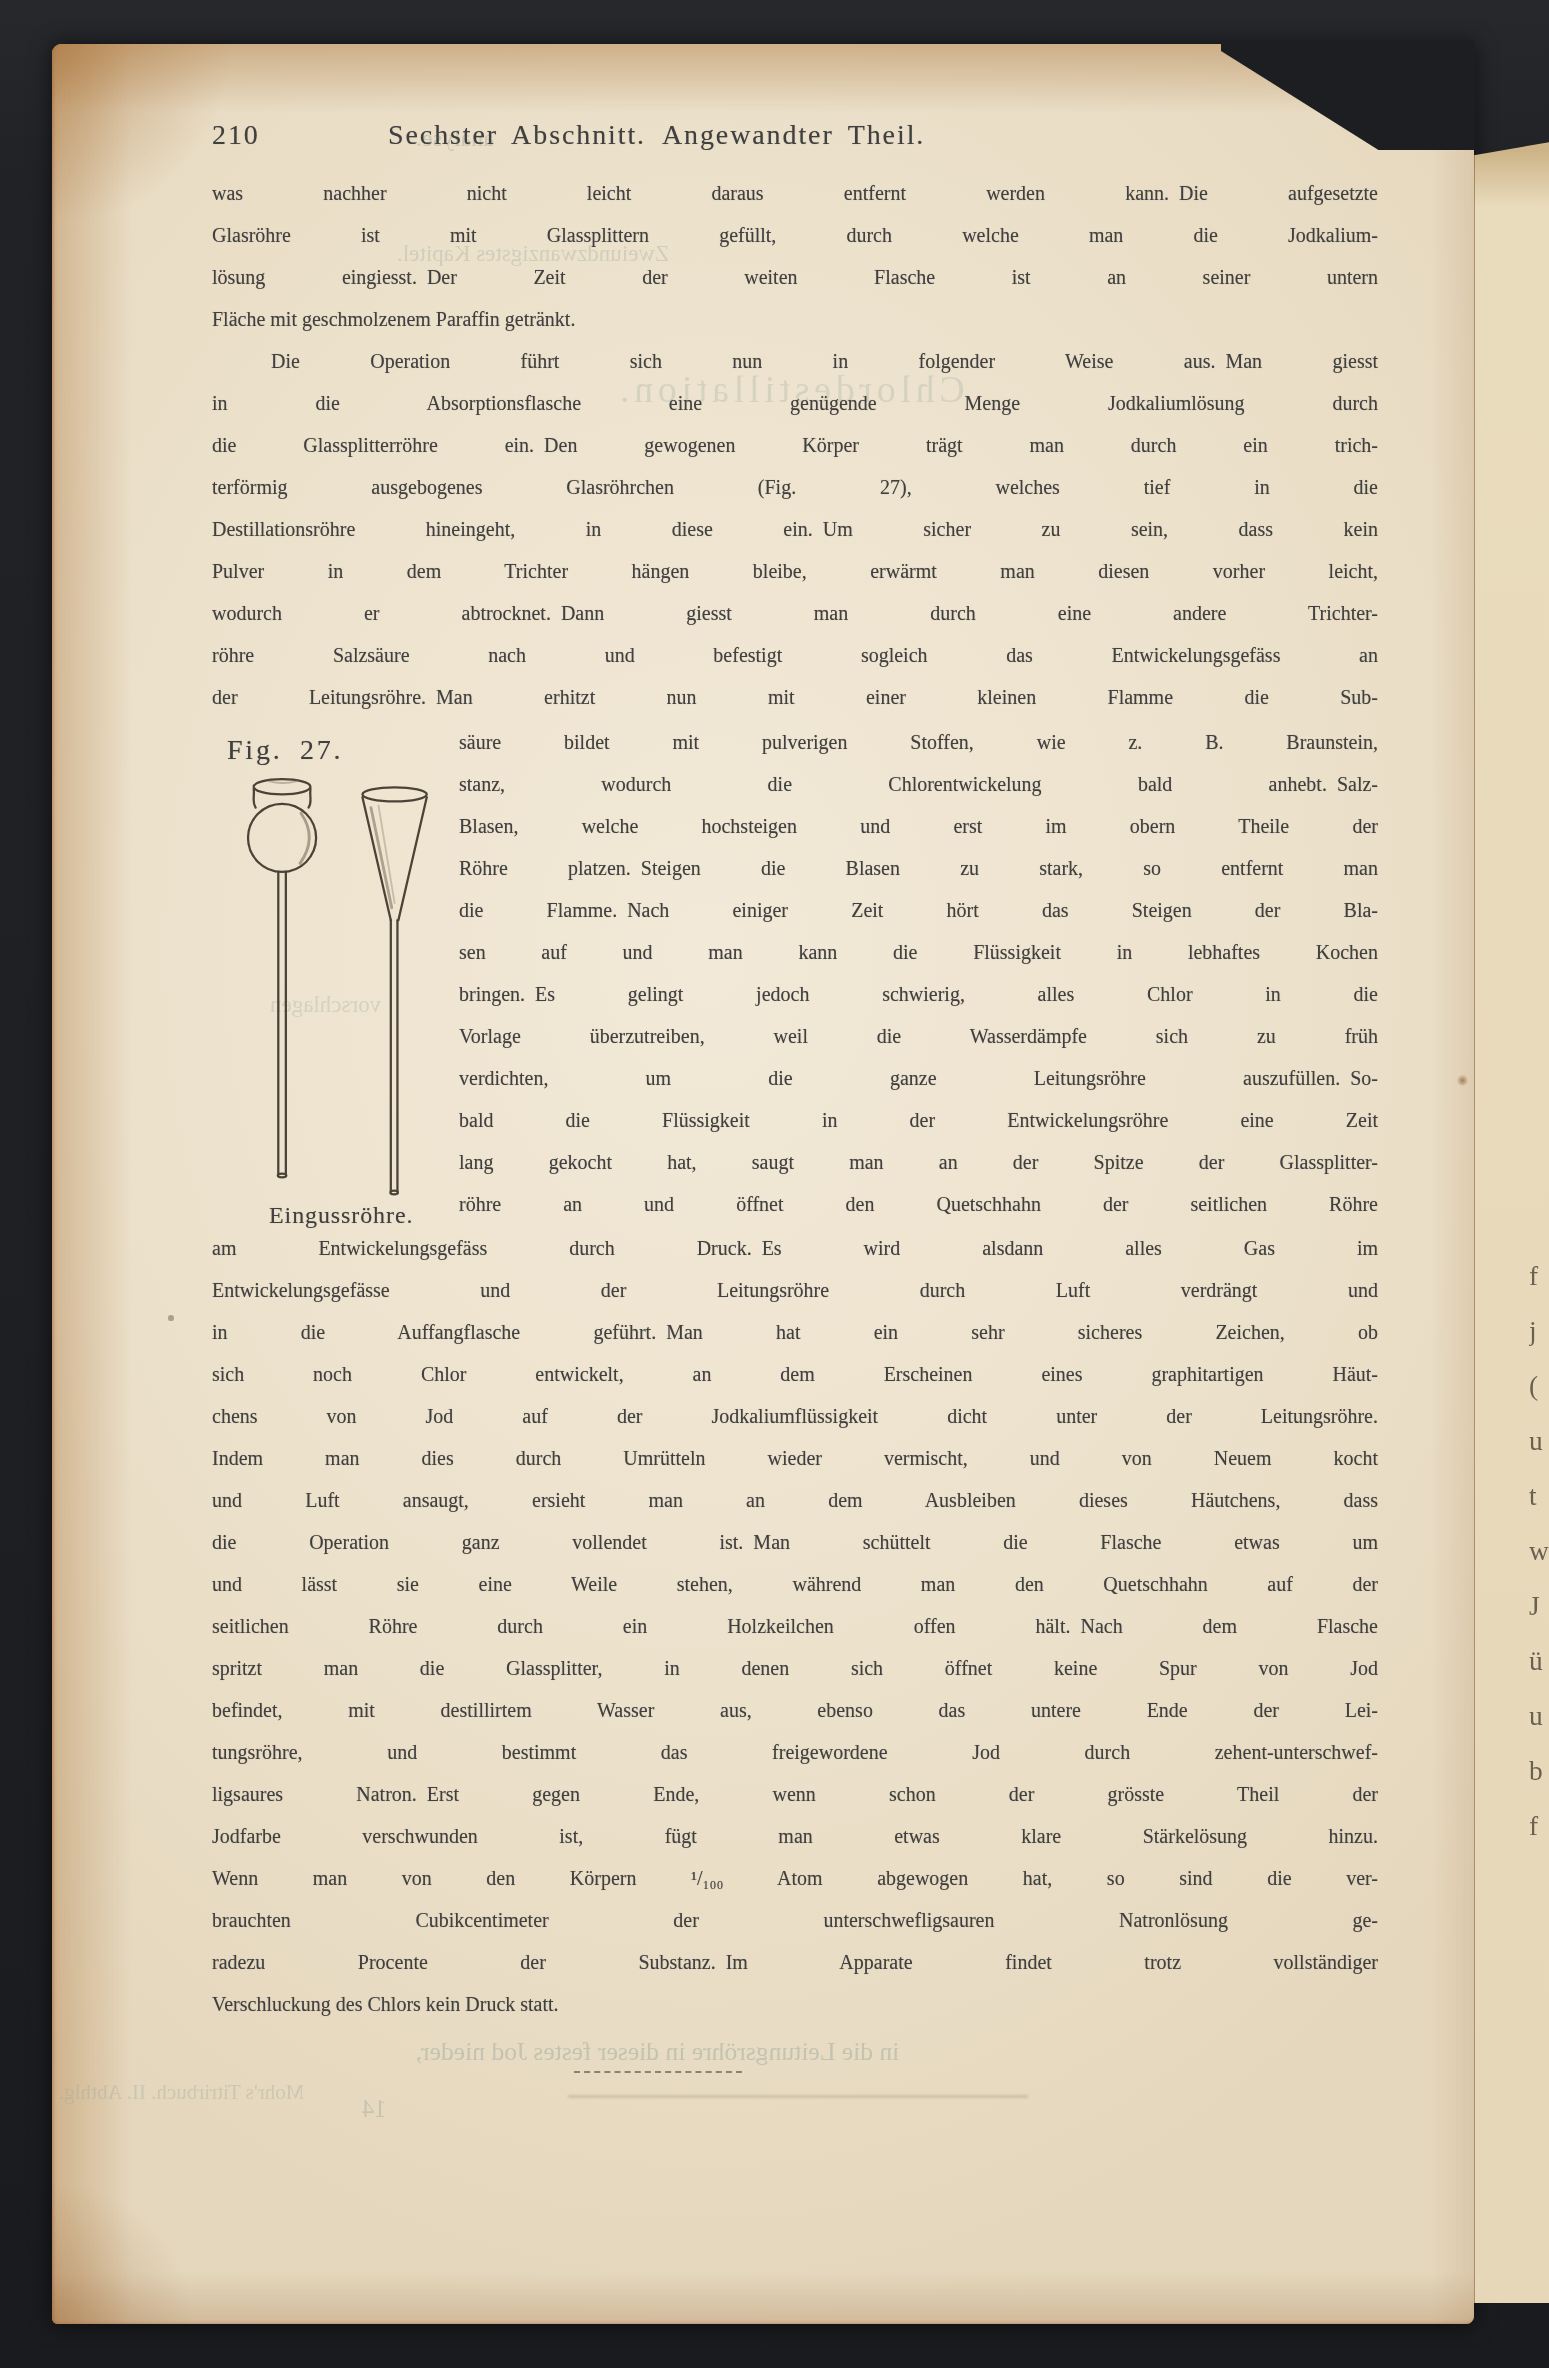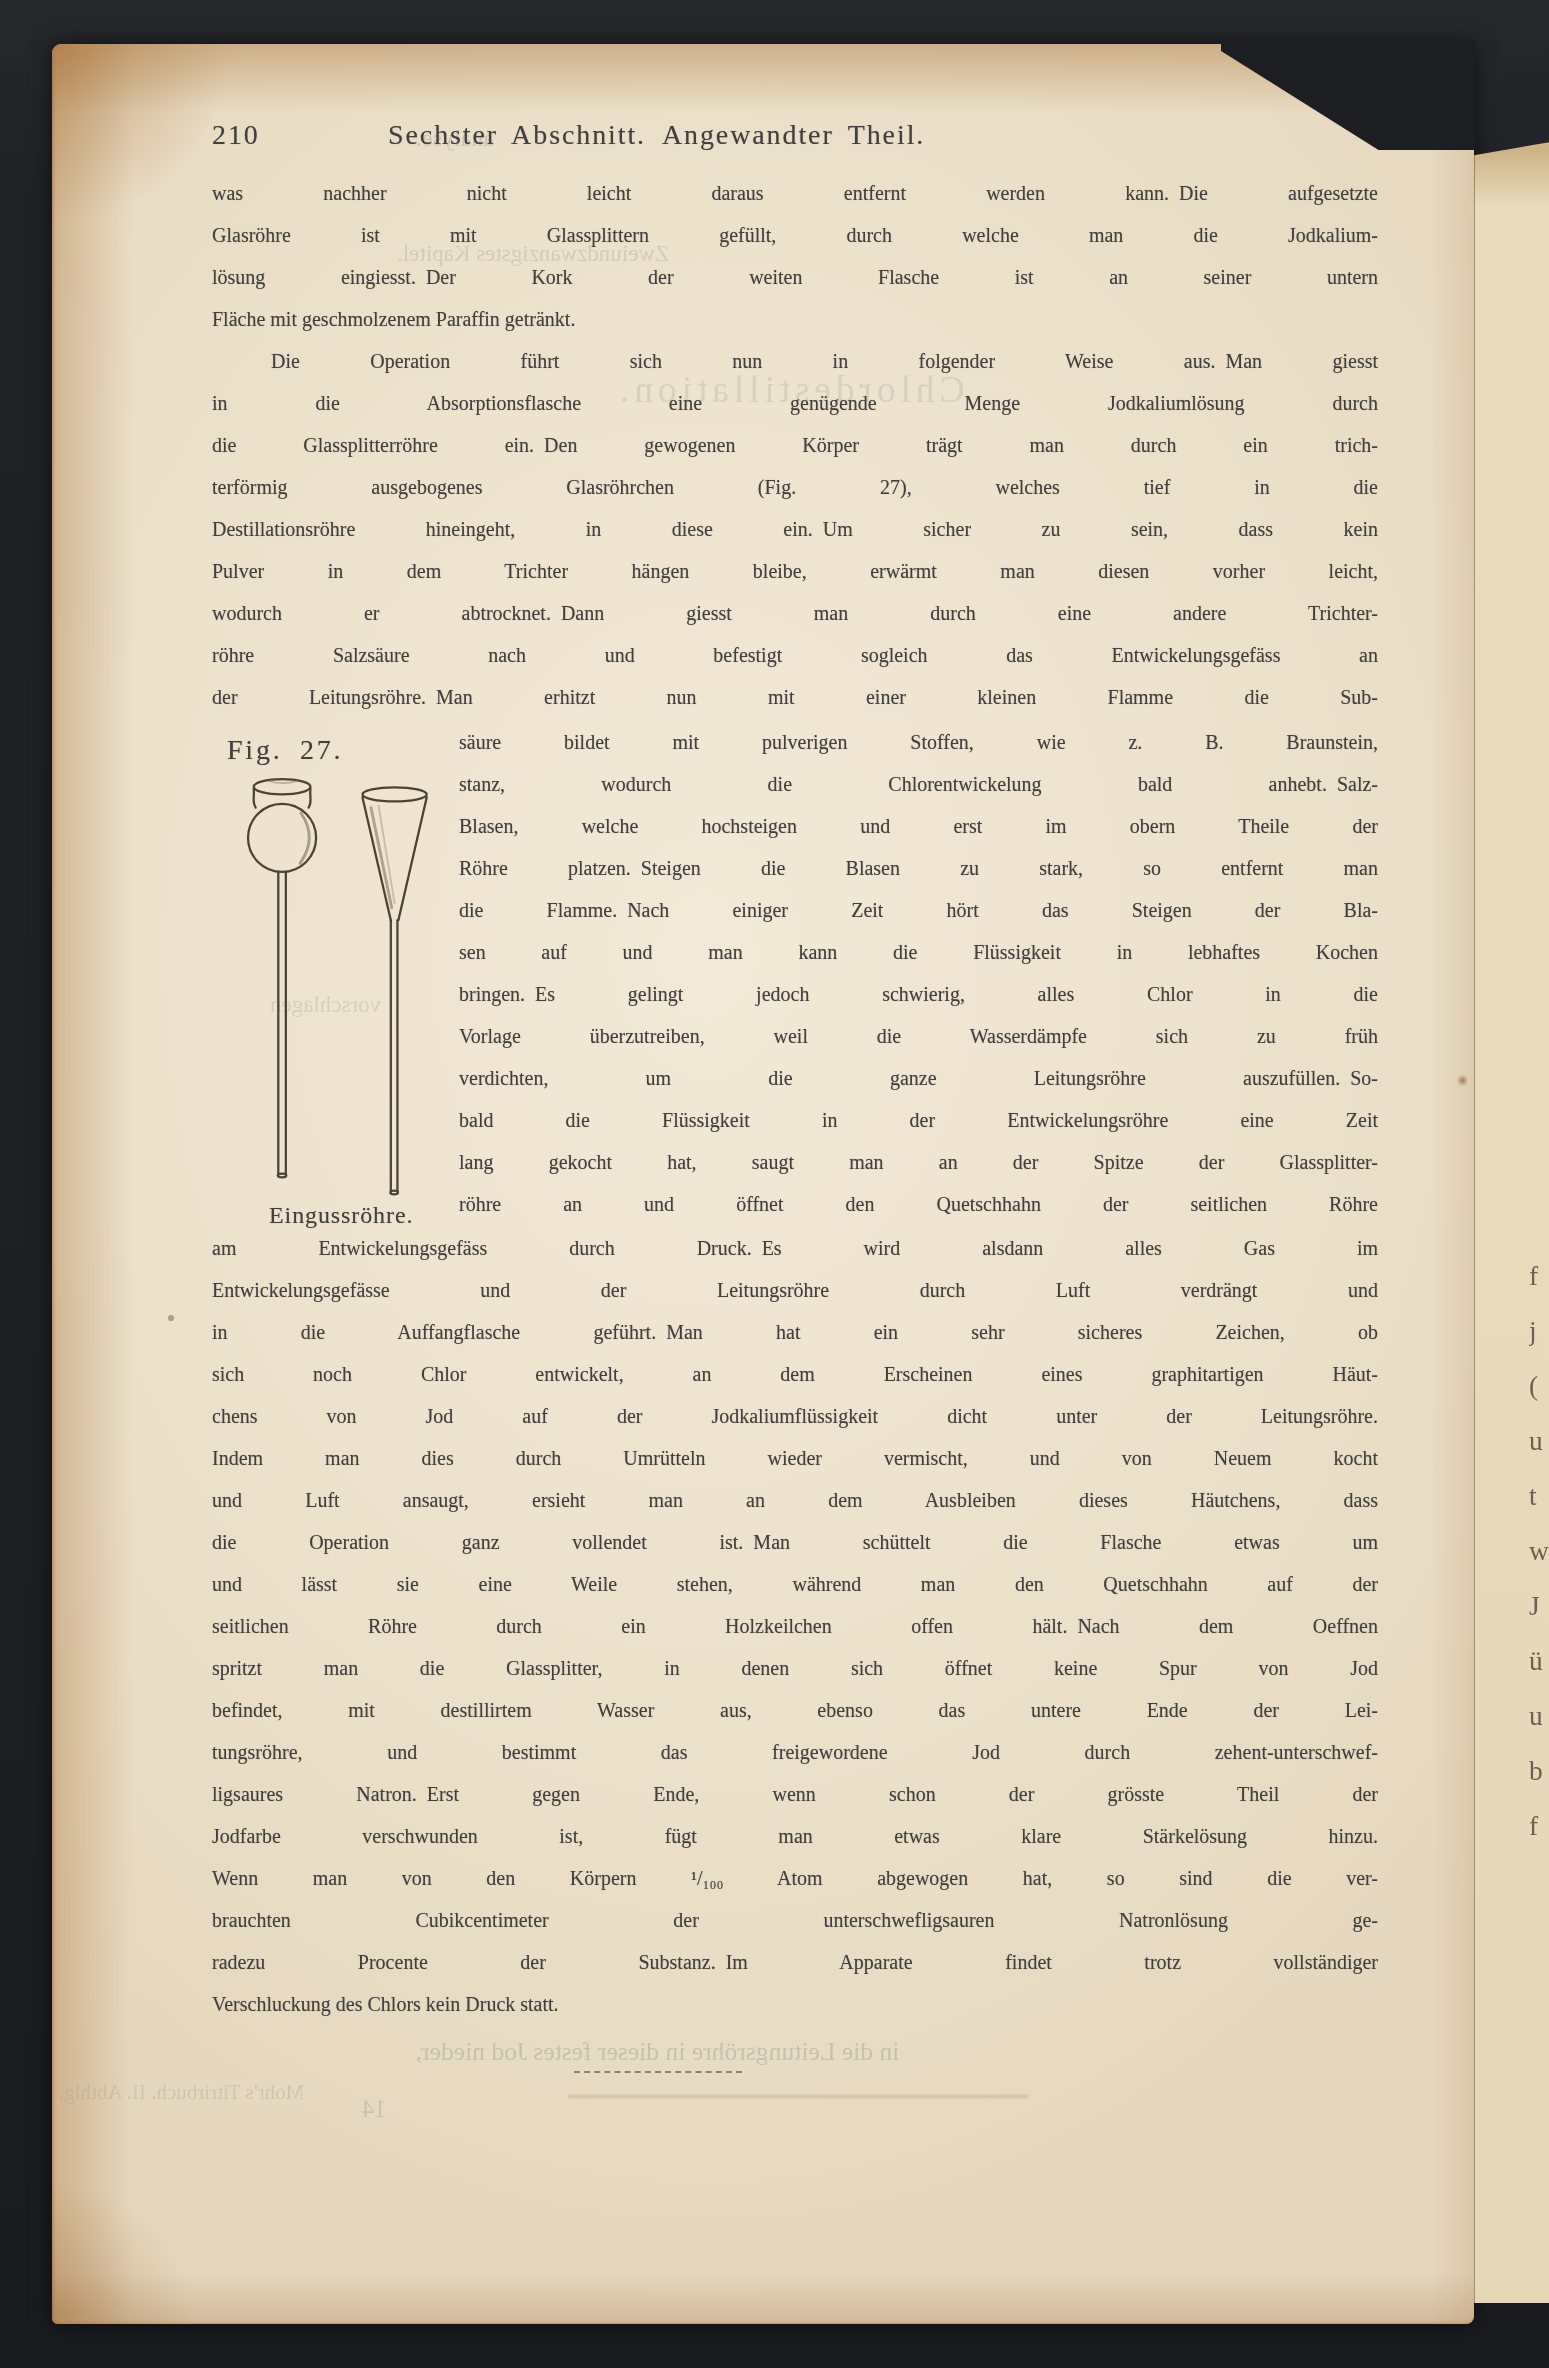--- a/index.html
+++ b/index.html
@@ -87,21 +87,21 @@
       <div class="ghost">Mohr's Titrirbuch. II. Abthlg.</div>
       <div class="ghost">14</div>
     </div>
 
   <div class="pagenum ink">210</div>
   <div class="running-title ink">Sechster Abschnitt. Angewandter Theil.</div>
 
   <div class="col lines-a ink">
       <div class="line">was nachher nicht leicht daraus entfernt werden kann. Die aufgesetzte</div>
       <div class="line">Glasröhre ist mit Glassplittern gefüllt, durch welche man die Jodkalium-</div>
-      <div class="line">lösung eingiesst. Der Kork der weiten Flasche ist an seiner untern</div>
+      <div class="line">lösung eingiesst. Der Zeit der weiten Flasche ist an seiner untern</div>
       <div class="line">Fläche mit geschmolzenem Paraffin getränkt.</div>
       <div class="line">Die Operation führt sich nun in folgender Weise aus. Man giesst</div>
       <div class="line">in die Absorptionsflasche eine genügende Menge Jodkaliumlösung durch</div>
       <div class="line">die Glassplitterröhre ein. Den gewogenen Körper trägt man durch ein trich-</div>
       <div class="line">terförmig ausgebogenes Glasröhrchen (Fig. 27), welches tief in die</div>
       <div class="line">Destillationsröhre hineingeht, in diese ein. Um sicher zu sein, dass kein</div>
       <div class="line">Pulver in dem Trichter hängen bleibe, erwärmt man diesen vorher leicht,</div>
       <div class="line">wodurch er abtrocknet. Dann giesst man durch eine andere Trichter-</div>
       <div class="line">röhre Salzsäure nach und befestigt sogleich das Entwickelungsgefäss an</div>
       <div class="line">der Leitungsröhre. Man erhitzt nun mit einer kleinen Flamme die Sub-</div>
@@ -156,21 +156,21 @@
   <div class="col lines-c ink">
       <div class="line">am Entwickelungsgefäss durch Druck. Es wird alsdann alles Gas im</div>
       <div class="line">Entwickelungsgefässe und der Leitungsröhre durch Luft verdrängt und</div>
       <div class="line">in die Auffangflasche geführt. Man hat ein sehr sicheres Zeichen, ob</div>
       <div class="line">sich noch Chlor entwickelt, an dem Erscheinen eines graphitartigen Häut-</div>
       <div class="line">chens von Jod auf der Jodkaliumflüssigkeit dicht unter der Leitungsröhre.</div>
       <div class="line">Indem man dies durch Umrütteln wieder vermischt, und von Neuem kocht</div>
       <div class="line">und Luft ansaugt, ersieht man an dem Ausbleiben dieses Häutchens, dass</div>
       <div class="line">die Operation ganz vollendet ist. Man schüttelt die Flasche etwas um</div>
       <div class="line">und lässt sie eine Weile stehen, während man den Quetschhahn auf der</div>
-      <div class="line">seitlichen Röhre durch ein Holzkeilchen offen hält. Nach dem Oeffnen</div>
+      <div class="line">seitlichen Röhre durch ein Holzkeilchen offen hält. Nach dem Flasche</div>
       <div class="line">spritzt man die Glassplitter, in denen sich öffnet keine Spur von Jod</div>
       <div class="line">befindet, mit destillirtem Wasser aus, ebenso das untere Ende der Lei-</div>
       <div class="line">tungsröhre, und bestimmt das freigewordene Jod durch zehent-unterschwef-</div>
       <div class="line">ligsaures Natron. Erst gegen Ende, wenn schon der grösste Theil der</div>
       <div class="line">Jodfarbe verschwunden ist, fügt man etwas klare Stärkelösung hinzu.</div>
       <div class="line">Wenn man von den Körpern ¹/₁₀₀ Atom abgewogen hat, so sind die ver-</div>
       <div class="line">brauchten Cubikcentimeter der unterschwefligsauren Natronlösung ge-</div>
       <div class="line">radezu Procente der Substanz. Im Apparate findet trotz vollständiger</div>
       <div class="line">Verschluckung des Chlors kein Druck statt.</div>
     </div>

